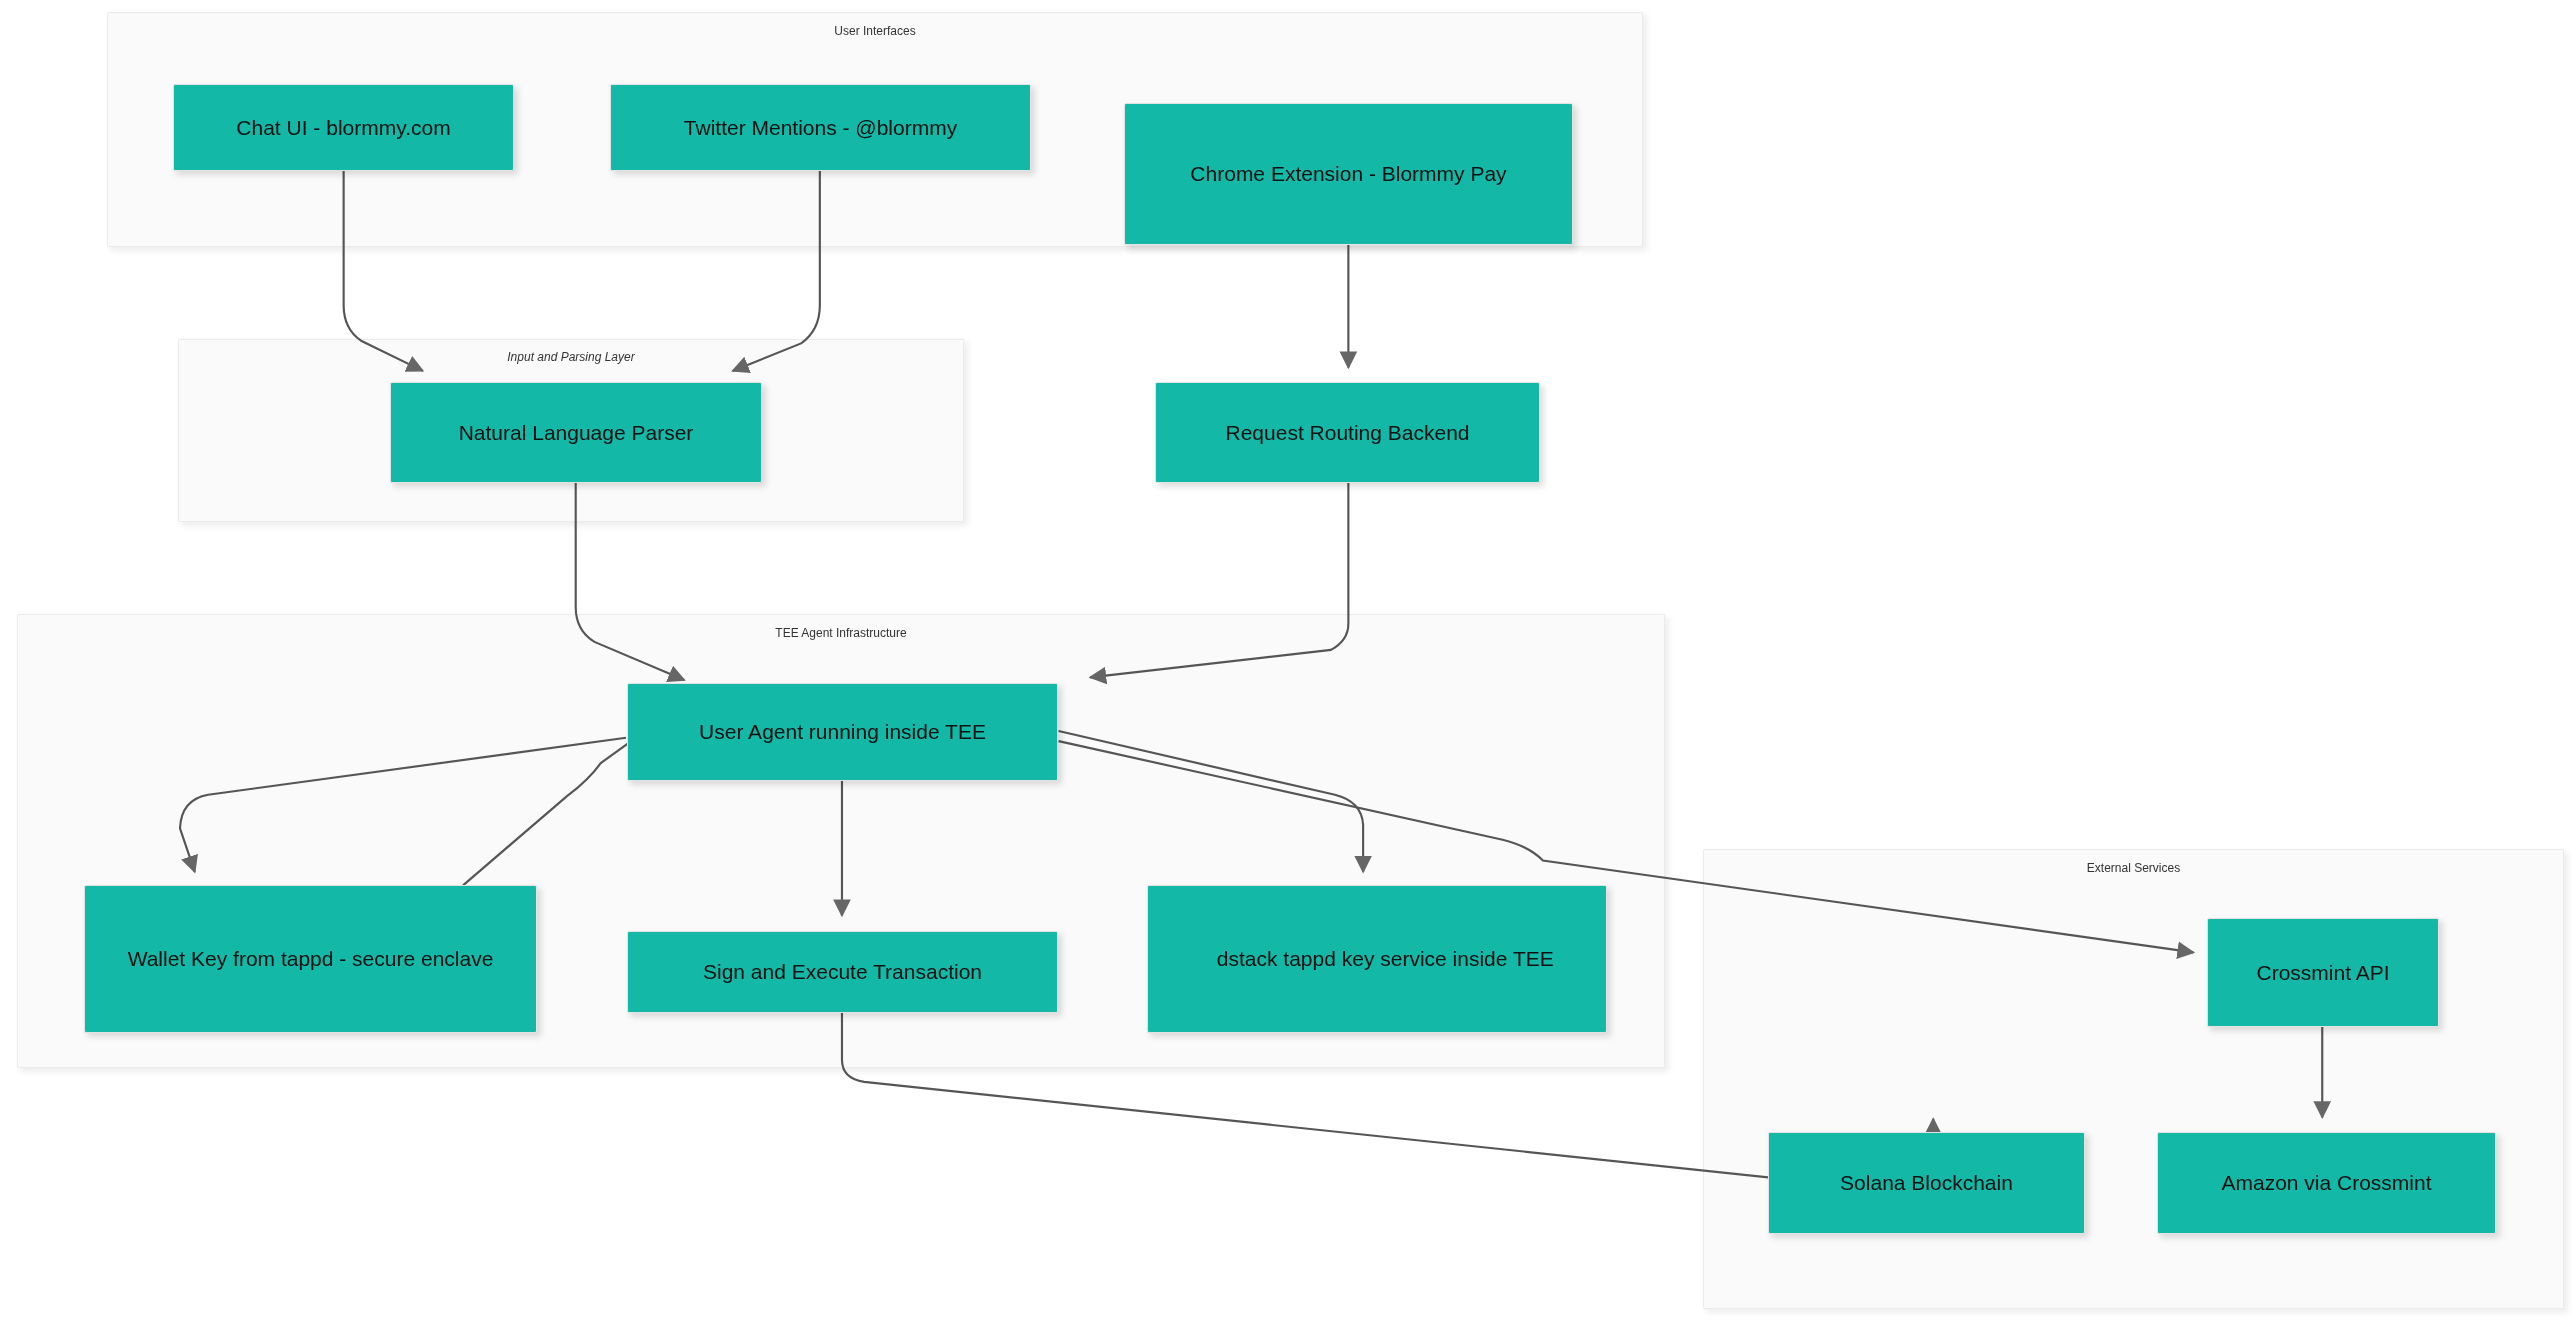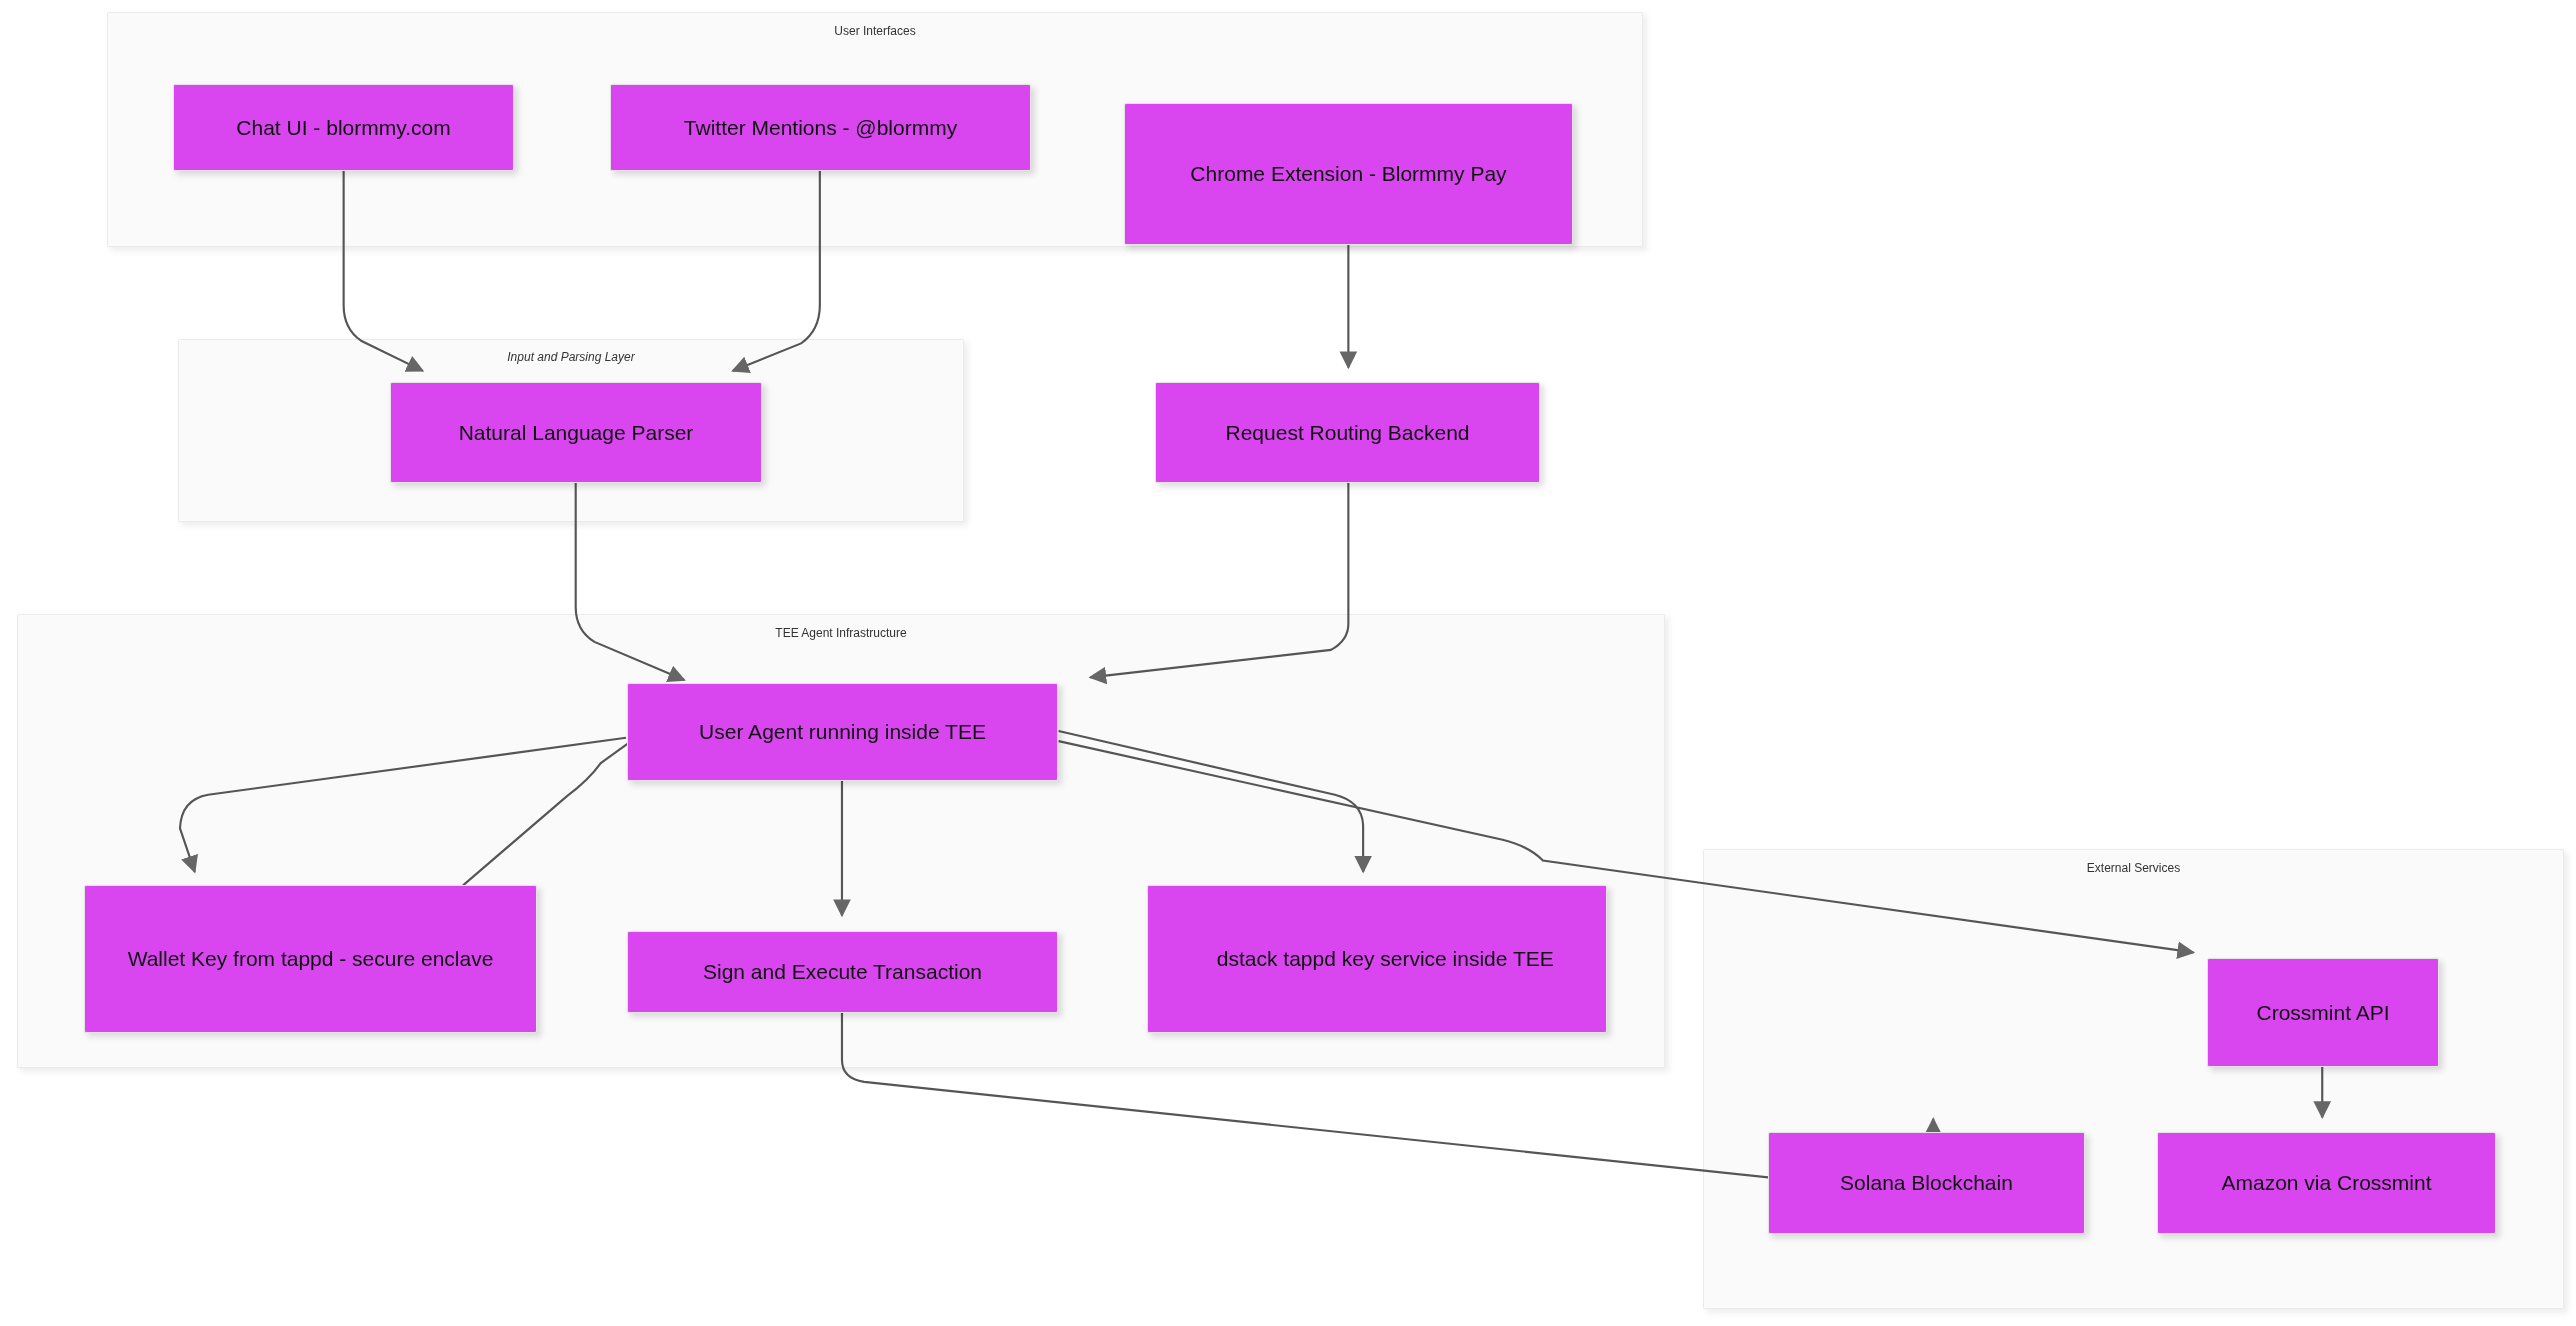--- a/index.html
+++ b/index.html
@@ -26,21 +26,21 @@
     color:#333333;
     font-size:12px;
     line-height:23px;
     white-space:nowrap;
     pointer-events:none;
   }
 
   
   .node{
     position:absolute;
-    background:#d946ef;
+    background:#14b8a6;
     border:1.3px solid #e3e3e3;
     border-radius:2px;
     box-shadow:3.4px 3.4px 6px rgba(0,0,0,.13);
     box-sizing:border-box;
     display:flex;
     align-items:center;
     justify-content:center;
     text-align:center;
     color:#111111;
     font-size:21px;
@@ -131,21 +131,21 @@
   </div>
 
   <div class="node" style="left:84px;top:885px;width:453px;height:148px;">
     <span>Wallet Key from tappd - secure enclave</span>
   </div>
 
   <div class="node" style="left:1147px;top:885px;width:460px;height:148px;padding-left:26px;">
     <span>dstack tappd key service inside TEE</span>
   </div>
 
-  <div class="node" style="left:2207px;top:958px;width:232px;height:109px;">
+  <div class="node" style="left:2207px;top:918px;width:232px;height:109px;">
     <span>Crossmint API</span>
   </div>
 
   <div class="node" style="left:1768px;top:1132px;width:317px;height:102px;text-align:center;">
     <span>Solana Blockchain</span>
   </div>
 
   <div class="node" style="left:2157px;top:1132px;width:339px;height:102px;">
     <span>Amazon via Crossmint</span>
   </div>

